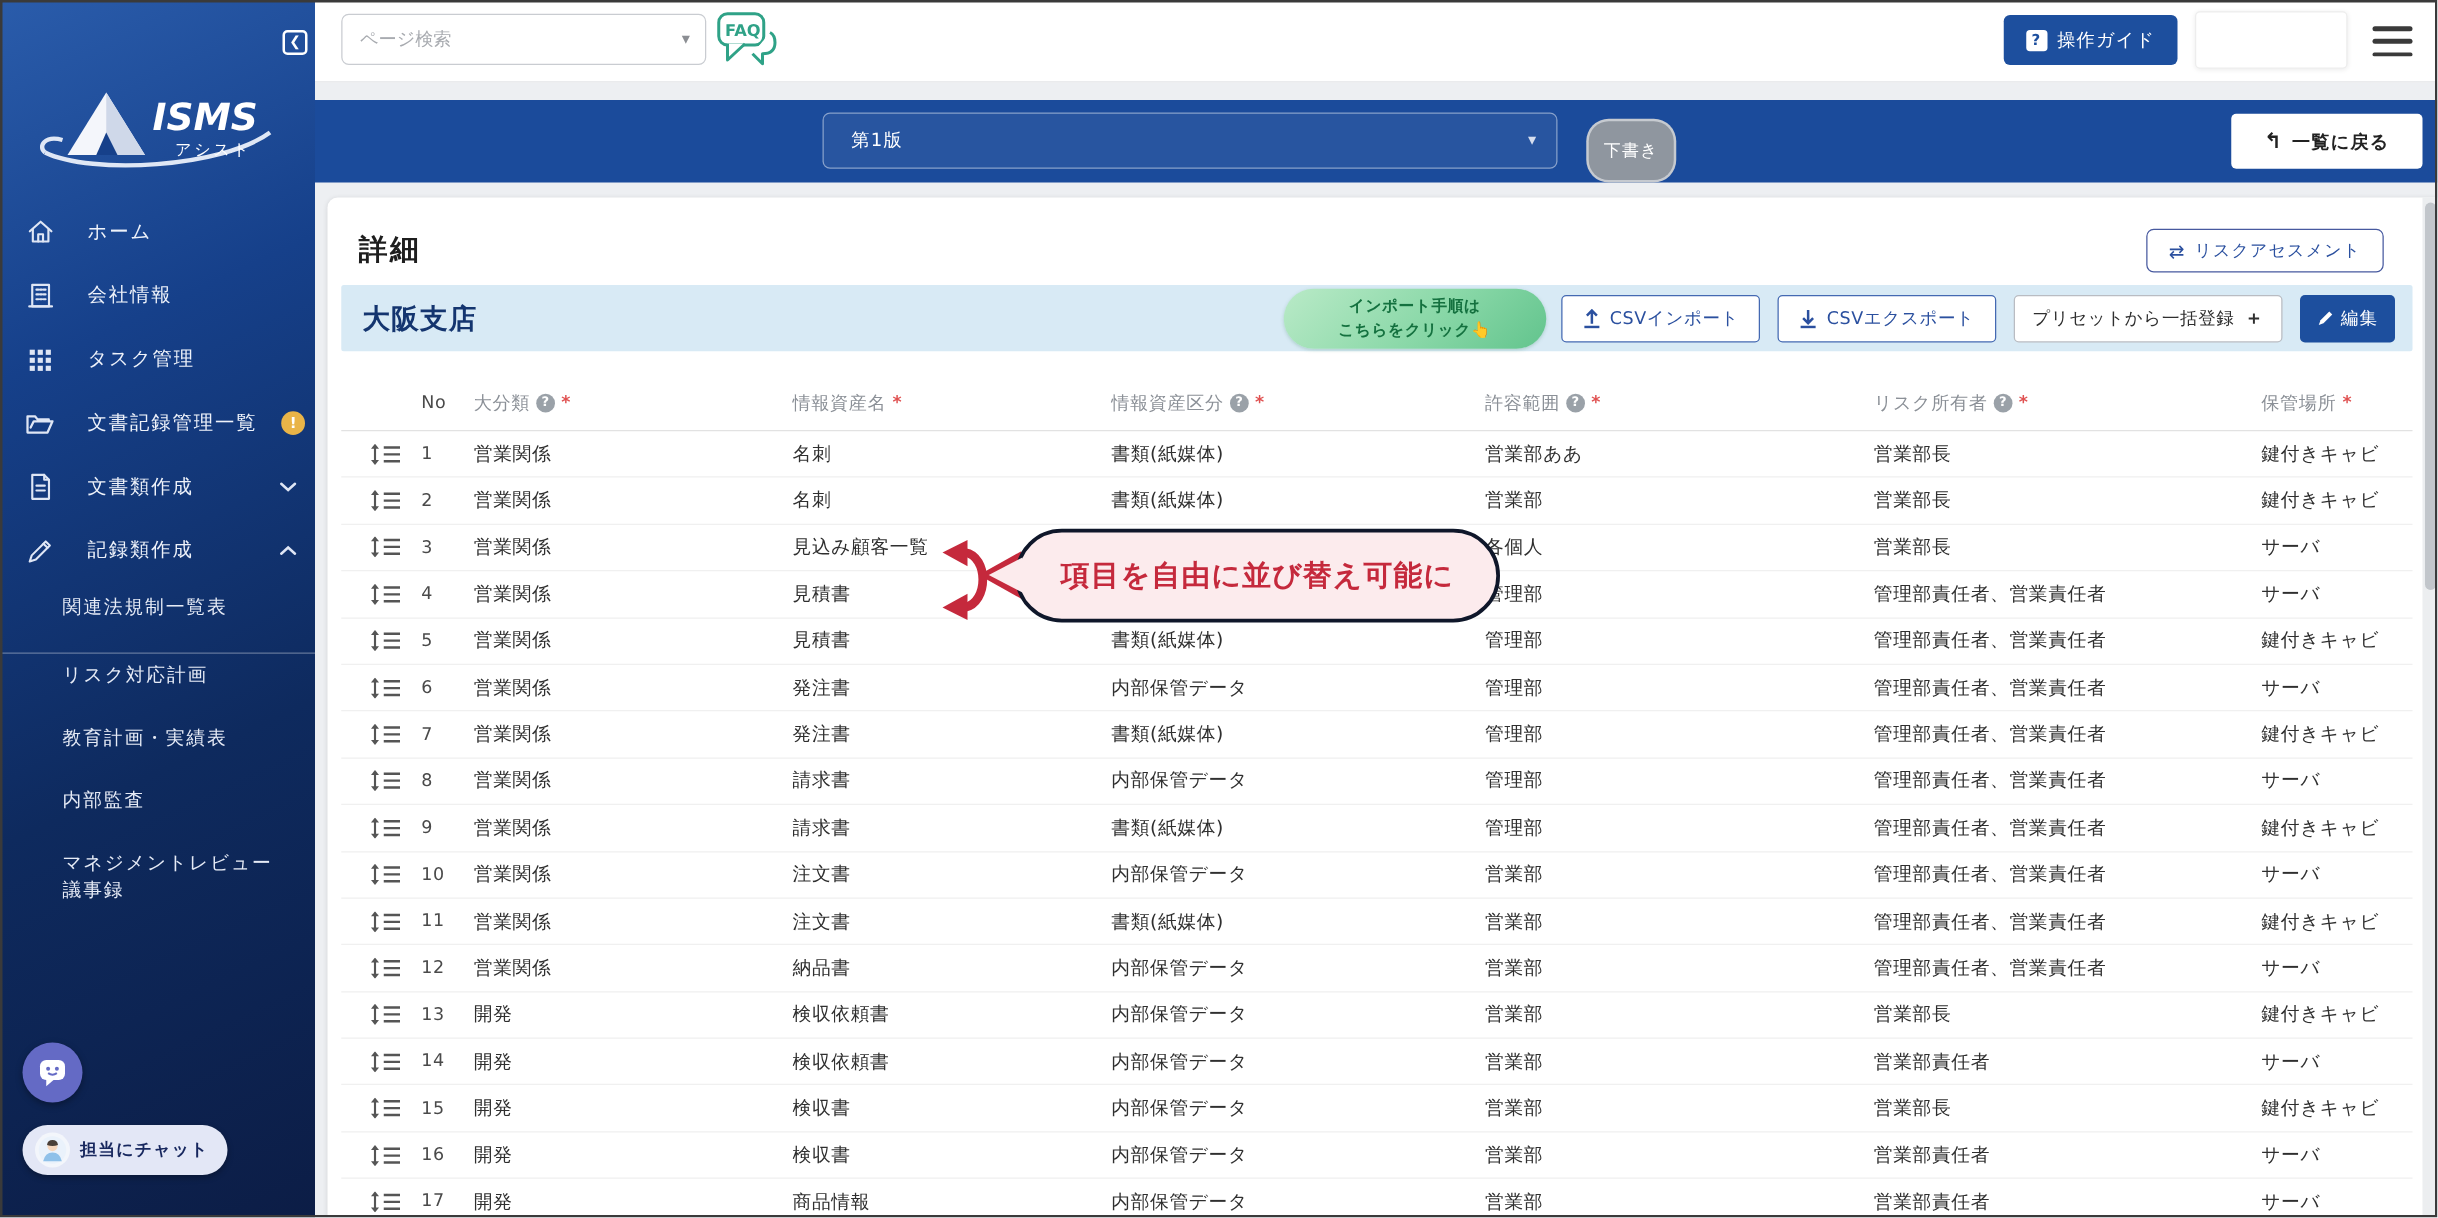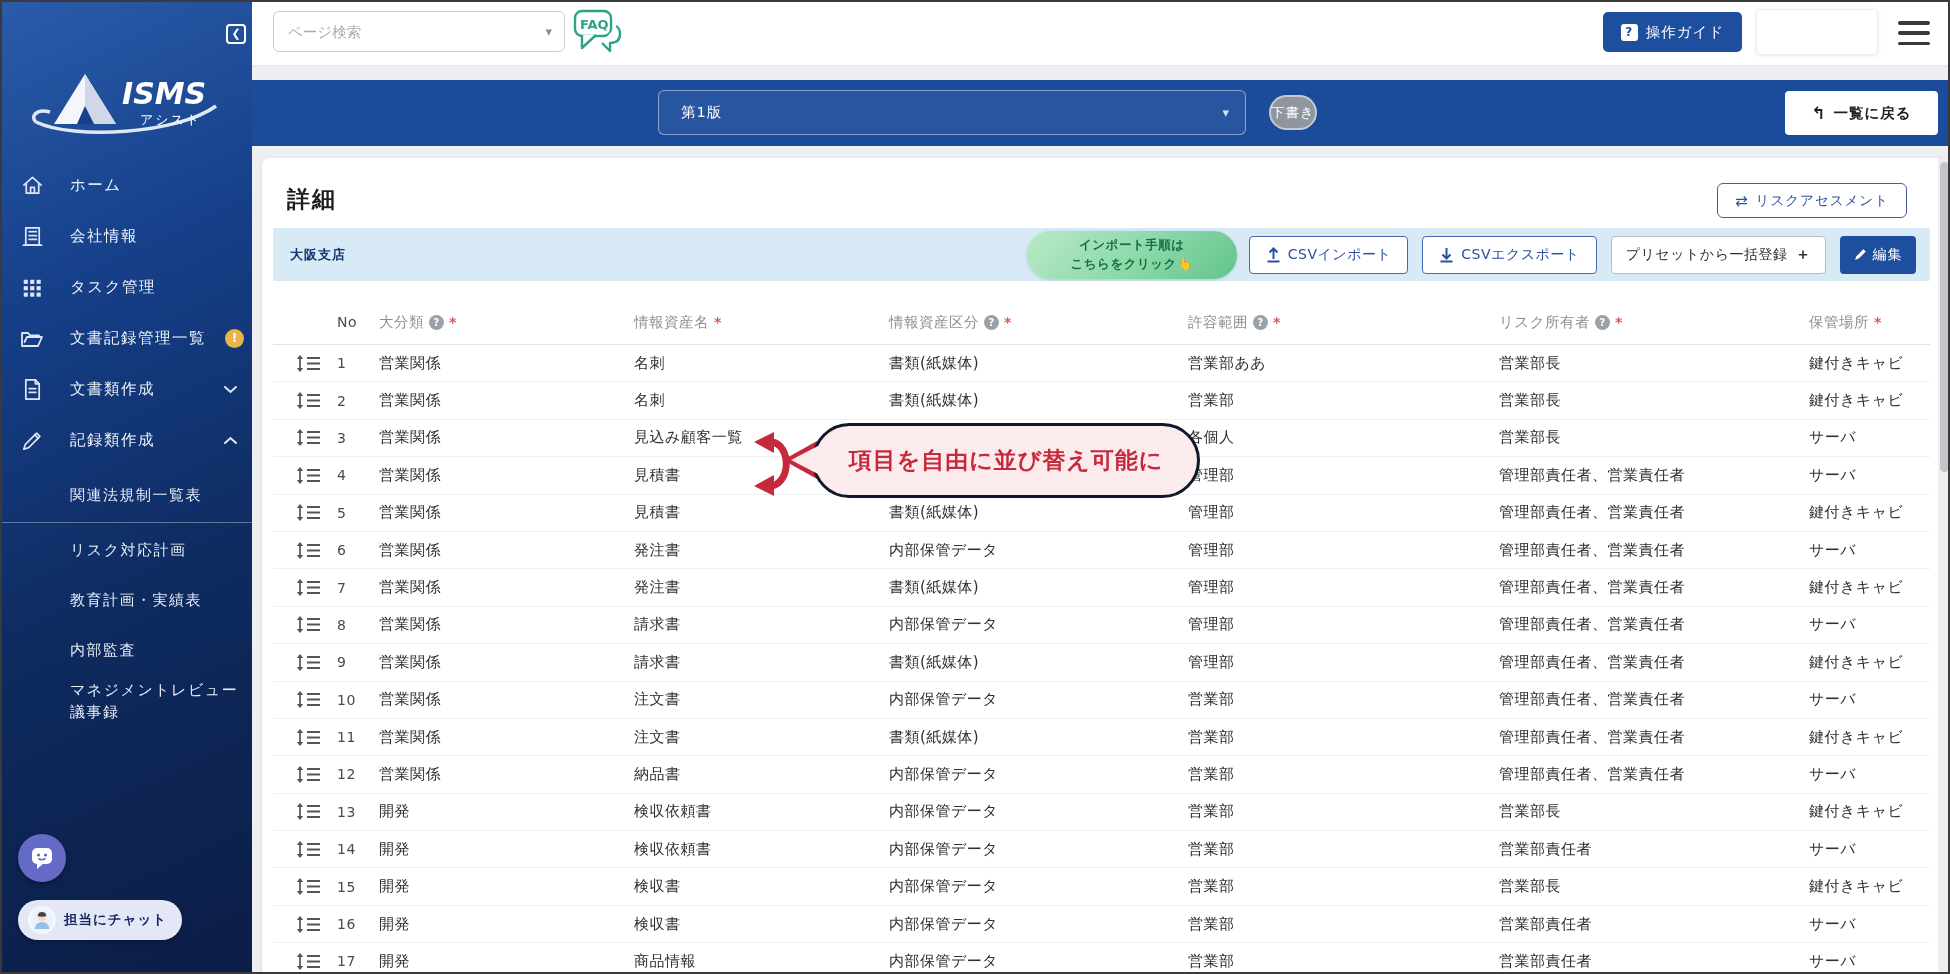--- a/index.html
+++ b/index.html
@@ -14,21 +14,21 @@
     background:transparent;color:#fff;font-size:11px;line-height:16px;text-align:center;cursor:pointer;padding:0;}
   .logo{position:absolute;left:28px;top:62px;width:196px;height:84px;}
   .nav{position:absolute;left:0;top:160px;width:252px;}
   .nav-item{display:flex;align-items:center;height:51px;padding:0 14px 0 20px;cursor:pointer;position:relative;}
   .nav-item .nicon{width:24px;height:24px;margin-right:26px;flex:none;display:flex;align-items:center;justify-content:center;}
   .nav-item .nlabel{font-size:15.5px;letter-spacing:1.5px;color:#eef2fa;}
   .nav-badge{position:absolute;right:8px;width:19px;height:19px;border-radius:50%;background:#e9b448;color:#fff;
     font-size:12px;font-weight:bold;text-align:center;line-height:19px;}
   .nav-chev{position:absolute;right:14px;display:flex;}
   .subnav{margin-top:4px;}
-  .sub-item{display:flex;align-items:center;min-height:50px;padding:4px 10px 4px 70px;cursor:pointer;}
+  .sub-item{display:flex;min-height:50px;padding:4px 10px 4px 50px;cursor:pointer;}
   .sub-item .slabel{font-size:15px;letter-spacing:1.5px;line-height:22px;color:#e6ebf6;width:176px;}
   .sub-item.active{background:rgba(255,255,255,0.16);border-radius:8px;margin:0 3px;padding-left:67px;}
   .sub-divider{height:1px;background:rgba(255,255,255,0.35);margin:2px 0;}
   .chat-fab{position:absolute;left:18px;top:834px;width:48px;height:48px;border-radius:50%;background:#646ac5;
     display:flex;align-items:center;justify-content:center;cursor:pointer;box-shadow:0 2px 6px rgba(0,0,0,.35);z-index:5;}
   .chat-pill{position:absolute;left:18px;top:900px;width:164px;height:40px;border-radius:20px;background:#e3e7f6;
     display:flex;align-items:center;padding:0 10px;cursor:pointer;z-index:5;box-shadow:0 2px 5px rgba(0,0,0,.3);}
   .chat-pill .avatar{width:28px;height:28px;border-radius:50%;background:#f3f6fb;margin-right:8px;flex:none;display:flex;align-items:center;justify-content:center;}
   .chat-pill .ptext{font-size:13.5px;font-weight:bold;color:#17275e;letter-spacing:1px;}
 
@@ -49,36 +49,36 @@
     border-radius:4px;box-shadow:0 1px 4px rgba(0,0,0,.08);cursor:pointer;}
   .hamburger{position:absolute;left:1646px;top:19px;width:32px;height:28px;cursor:pointer;display:flex;flex-direction:column;justify-content:space-between;padding:2px 0;}
   .hamburger span{display:block;height:3.5px;background:#3a3a3a;border-radius:2px;}
 
   .page-header{position:absolute;left:0;top:80px;width:1698px;height:66px;background:#1b4b9b;display:block;}
   .ph-title{position:absolute;left:38px;top:0;height:66px;display:flex;align-items:center;color:#fff;font-size:20px;font-weight:bold;letter-spacing:1.5px;}
   .ver-select{position:absolute;left:406px;top:10px;width:588px;height:45px;border:1px solid rgba(255,255,255,.45);
     border-radius:6px;background:rgba(255,255,255,.06);display:flex;align-items:center;padding:0 16px 0 22px;cursor:pointer;}
   .ver-select .vtext{flex:1;color:#fff;font-size:14.5px;letter-spacing:1px;}
   .ver-select .vcaret{color:#d6deef;font-size:13px;}
-  .draft-badge{position:absolute;left:1019px;top:17px;height:31px;padding:0 0;border-radius:16px;background:#8f969f;
+  .draft-badge{position:absolute;left:1019px;top:17px;height:47px;padding:0 12px;border-radius:16px;background:#8f969f;
     box-shadow:0 0 0 2px #c6cad0;color:#fff;font-size:13.5px;letter-spacing:1px;display:flex;align-items:center;}
   .back-btn{position:absolute;left:1533px;top:11px;width:153px;height:44px;background:#fff;border:none;border-radius:4px;
     font-size:14.5px;color:#222;font-weight:bold;letter-spacing:1px;cursor:pointer;display:flex;align-items:center;justify-content:center;gap:7px;}
   .back-arrow{font-size:17px;font-weight:bold;color:#222;}
 
   .card{position:absolute;left:10px;top:158px;width:1898px;height:816px;background:#fff;border-radius:8px 8px 0 0;
     box-shadow:0 1px 4px rgba(0,0,0,.10);overflow:hidden;}
   .detail-title{position:absolute;left:25px;top:26px;font-size:23px;font-weight:bold;color:#1e1e1e;letter-spacing:2px;}
   .risk-btn{position:absolute;left:1455px;top:25px;width:190px;height:35px;background:#fff;border:1px solid #47599f;
     border-radius:6px;color:#2b509f;font-size:13.5px;letter-spacing:1px;cursor:pointer;display:flex;align-items:center;justify-content:center;gap:7px;}
   .swap-glyph{font-size:15px;}
 
   .branch-bar{position:absolute;left:11px;top:70px;width:1657px;height:53px;background:#d8eaf5;border-radius:2px;
     display:flex;align-items:center;padding:0 14px 0 17px;}
-  .branch-name{font-size:13px;font-weight:bold;color:#14356f;letter-spacing:1px;flex:none;}
+  .branch-name{font-size:22px;font-weight:bold;color:#14356f;letter-spacing:1px;flex:none;}
   .bar-spacer{flex:1;}
   .imp-tip{width:210px;height:48px;border-radius:26px;background:linear-gradient(135deg,#b9eac7 0%,#8ad8a8 55%,#62c48d 100%);
     display:flex;flex-direction:column;align-items:center;justify-content:center;line-height:1.45;flex:none;margin-right:12px;box-shadow:0 1px 3px rgba(40,120,80,.25);}
   .imp-tip span{font-size:12.5px;font-weight:bold;color:#14713f;letter-spacing:.5px;}
   .csv-btn{height:38px;background:#fff;border:1px solid #4469b2;border-radius:4px;color:#2b509f;font-size:14px;
     letter-spacing:.5px;cursor:pointer;display:flex;align-items:center;justify-content:center;gap:7px;padding:0 16px;flex:none;margin-right:14px;}
   .preset-btn{height:38px;background:#fff;border:1px solid #b9bcc2;border-radius:4px;color:#2f2f2f;font-size:14px;
     letter-spacing:.5px;cursor:pointer;display:flex;align-items:center;gap:8px;padding:0 14px;flex:none;margin-right:14px;}
   .preset-plus{font-size:15px;font-weight:bold;}
   .edit-btn{width:76px;height:38px;background:#1d4f9e;border:none;border-radius:4px;color:#fff;font-size:14px;

